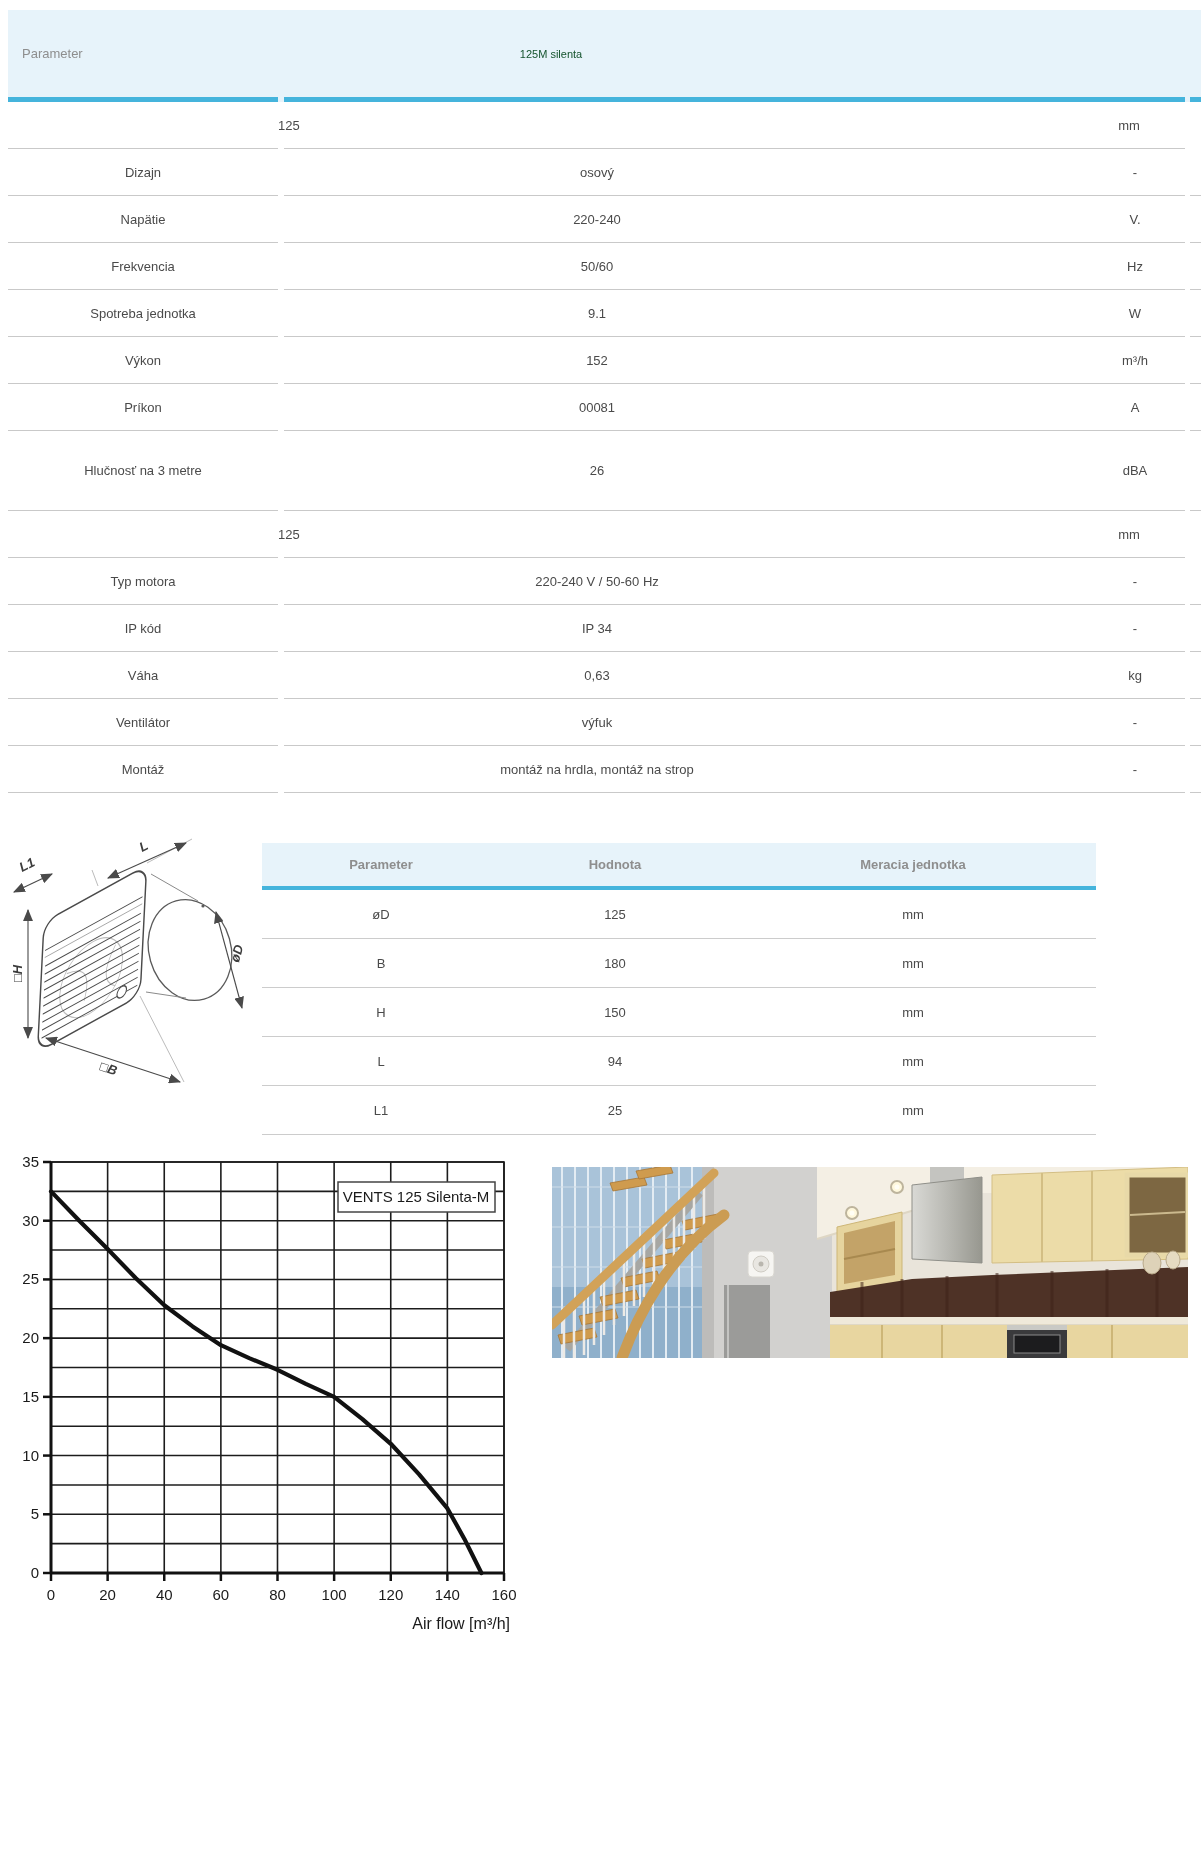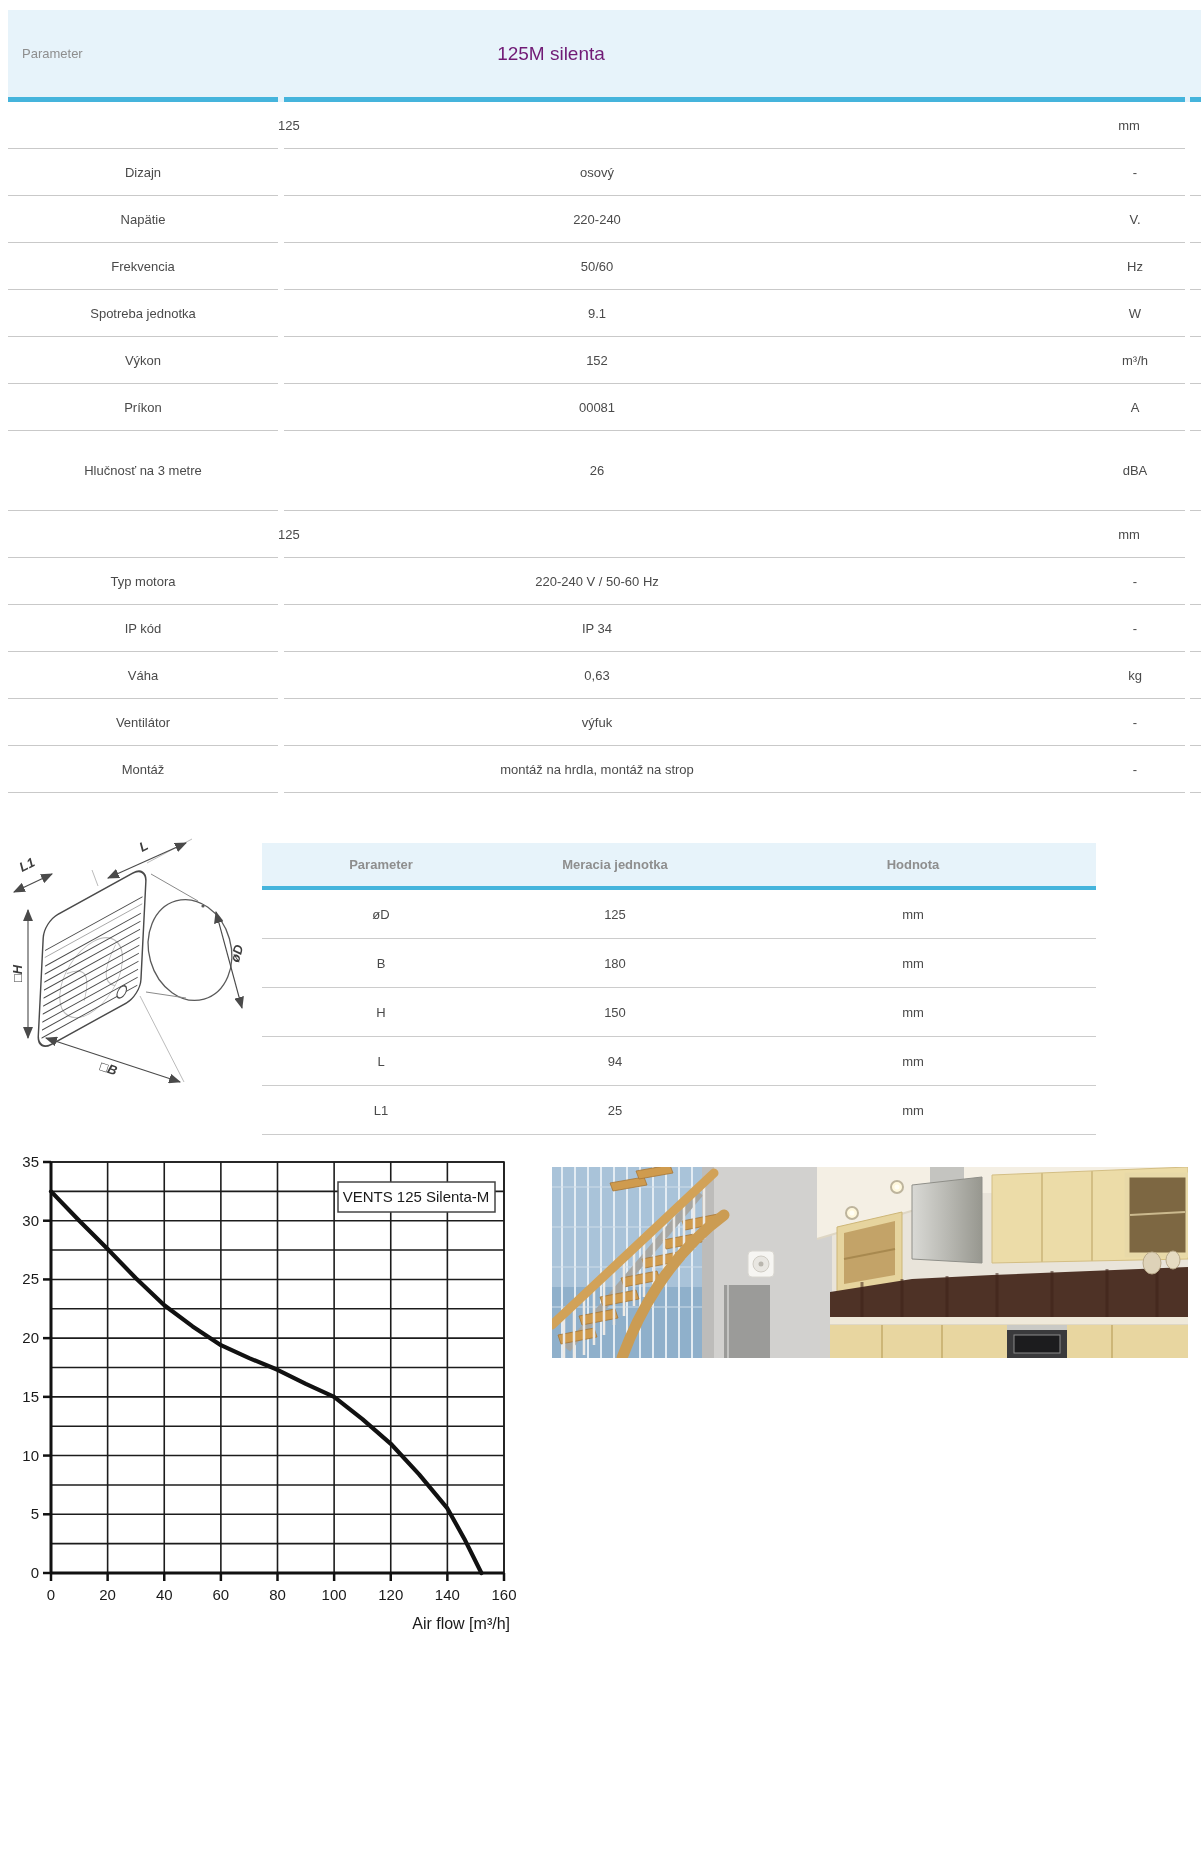--- a/index.html
+++ b/index.html
@@ -8,21 +8,21 @@
     font-family:"Liberation Sans","DejaVu Sans",sans-serif;color:#4a4a4a;overflow:hidden
   }
 
   
   #table1{position:absolute;left:8px;top:10px;width:1193px}
   .t1-grid{display:grid;grid-template-columns:270px 6px 901px 5px 11px}
   .t1-header{height:92px;background:#e7f3fa}
   .t1-header>*:nth-child(odd){border-bottom:5px solid #45b4dc}
   .t1-header .h-param{display:flex;align-items:center;padding-left:14px;color:#8e8e8e;font-size:13px}
   .t1-header .h-prod{display:flex;align-items:center}
-  .t1-header .h-prod span{display:block;width:534px;text-align:center;font-size:19px;color:#701a75}
+  .t1-header .h-prod span{display:block;width:534px;text-align:center;font-size:11px;color:#14532d}
   .t1-row{height:47px}
   .t1-row.tall{height:80px}
   .t1-row>*{display:flex;align-items:center}
   .t1-row>*:nth-child(odd){border-bottom:1px solid #c9c9c9}
   .t1-row .c1{justify-content:center;font-size:13px;text-align:center}
   .t1-row .c2{position:relative}
   .t1-row .c2 .val{display:block;width:626px;text-align:center;font-size:13px}
   .t1-row .c2 .unit{position:absolute;left:801px;width:100px;text-align:center;font-size:13px}
 
   
@@ -248,22 +248,22 @@
   <text class="dim-label" x="14" y="42" transform="rotate(-26 14 42)">L1</text>
   <text class="dim-label" x="134" y="22" transform="rotate(-26 134 22)">L</text>
   <text class="dim-label" x="6" y="152" transform="rotate(-90 10 148)">□H</text>
   <text class="dim-label" x="224" y="132" transform="rotate(-75 228 128)">øD</text>
   <text class="dim-label" x="92" y="242" transform="rotate(18 98 238)">□B</text>
 </svg>
 
 <div id="table2">
   <div class="t2-grid t2-header">
     <div>Parameter</div>
+    <div>Hodnota</div>
     <div>Meracia jednotka</div>
-    <div>Hodnota</div>
   </div>
   <div id="t2-body">
       <div class="t2-grid t2-row">
         <div>øD</div>
         <div>125</div>
         <div>mm</div>
       </div>
       <div class="t2-grid t2-row">
         <div>B</div>
         <div>180</div>

